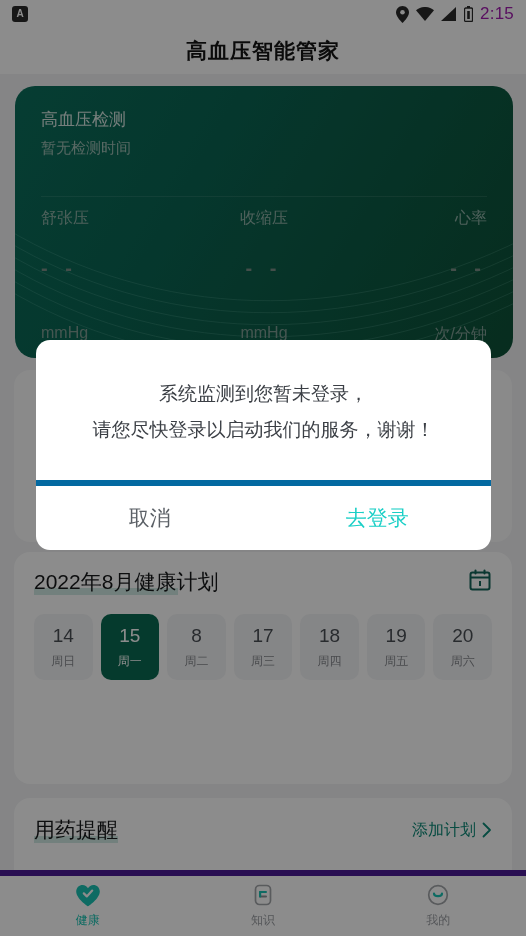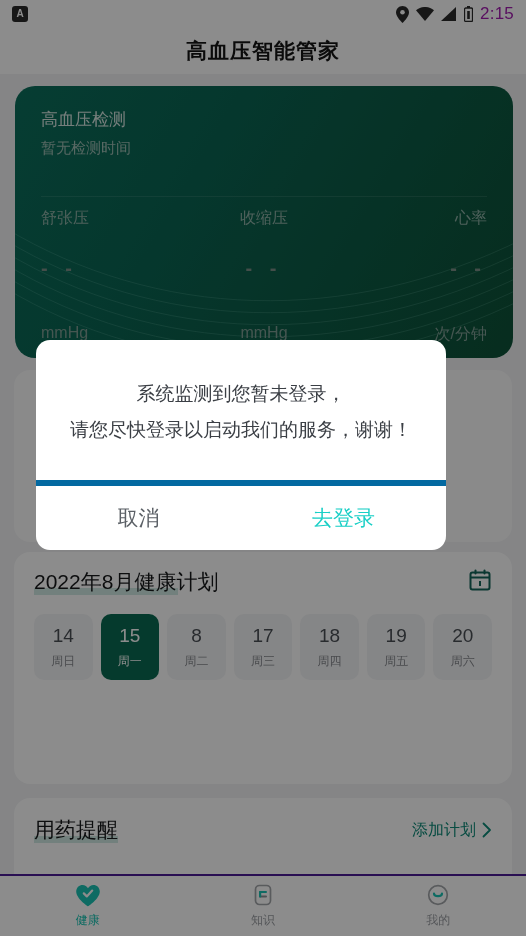--- a/index.html
+++ b/index.html
@@ -250,21 +250,21 @@
     font-size: 16px;
     color: #0e8a78;
   }
 
   
   .bottom-nav {
     position: absolute;
     left: 0; right: 0; bottom: 0;
     height: 60px;
     background: #ffffff;
-    border-top: 2px solid #4c1d95;
+    border-top: 6px solid #4c1d95;
     display: flex;
     align-items: center;
   }
   .nav-item {
     flex: 1;
     display: flex;
     flex-direction: column;
     align-items: center;
     justify-content: center;
     gap: 4px;
@@ -275,21 +275,21 @@
   
   .scrim {
     position: absolute;
     inset: 0;
     background: rgba(0,0,0,.45);
   }
   .dialog {
     position: absolute;
     left: 36px;
     top: 340px;
-    width: 410px;
+    width: 455px;
     border-radius: 14px;
     background: #ffffff;
     overflow: hidden;
   }
   .dialog-body {
     padding: 36px 26px 32px 26px;
     text-align: center;
   }
   .dialog-line {
     font-size: 19px;

